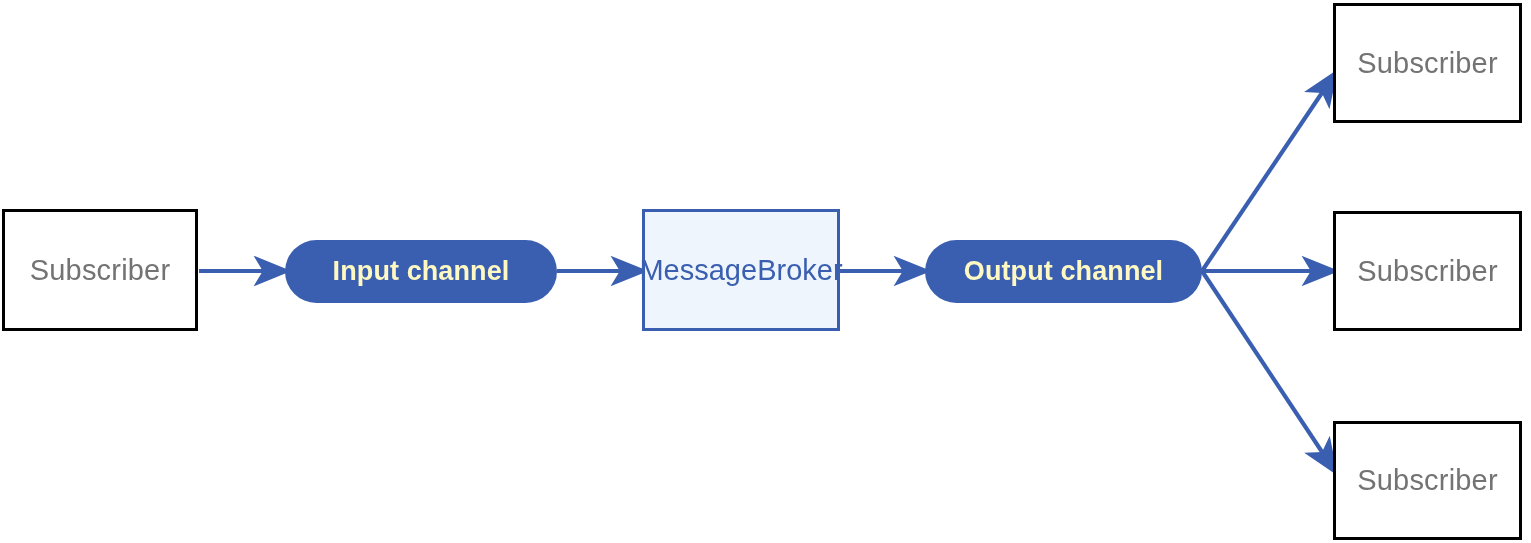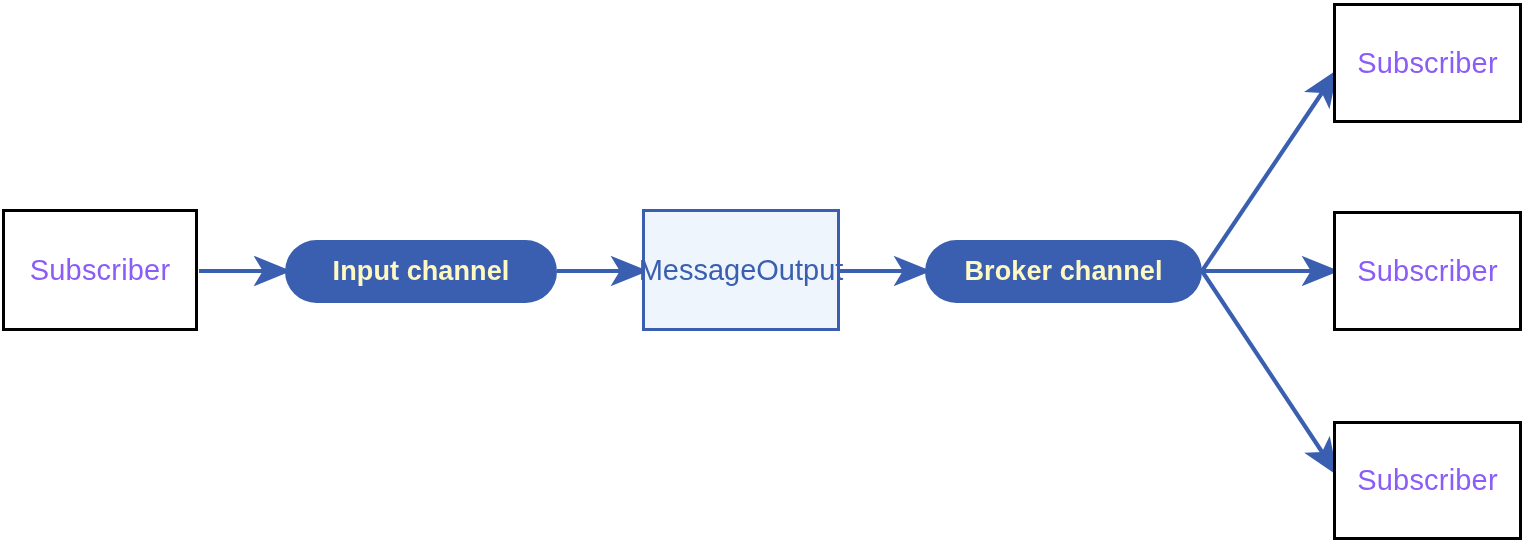--- a/index.html
+++ b/index.html
@@ -29,21 +29,21 @@
     box-sizing: border-box;
     display: flex;
     align-items: center;
     justify-content: center;
     text-align: center;
     z-index: 2;
   }
   .node-rect {
     background: #ffffff;
     border: 3px solid #000000;
-    color: #8b5cf6;
+    color: #737373;
     font-size: 29px;
     font-weight: 400;
     letter-spacing: 0.2px;
   }
   .node-broker {
     background: #eef5fc;
     border: 3px solid #3a5fb0;
     color: #3a5fb0;
     font-size: 29px;
     font-weight: 400;
@@ -87,25 +87,25 @@
   <div class="node node-rect" style="left:2px; top:209px; width:196px; height:122px;">
     <span>Subscriber</span>
   </div>
 
   <div class="node node-pill" style="left:285px; top:240px; width:272px; height:63px;">
     <span>Input channel</span>
   </div>
 
   <div class="node node-broker" style="left:642px; top:209px; width:198px; height:122px; flex-direction:row;">
     <span class="broker-line">Message</span>
-    <span class="broker-line">Output</span>
+    <span class="broker-line">Broker</span>
   </div>
 
   <div class="node node-pill" style="left:925px; top:240px; width:277px; height:63px;">
-    <span>Broker channel</span>
+    <span>Output channel</span>
   </div>
 
   <div class="node node-rect" style="left:1333px; top:3px; width:189px; height:120px;">
     <span>Subscriber</span>
   </div>
 
   <div class="node node-rect" style="left:1333px; top:211px; width:189px; height:120px;">
     <span>Subscriber</span>
   </div>
 

